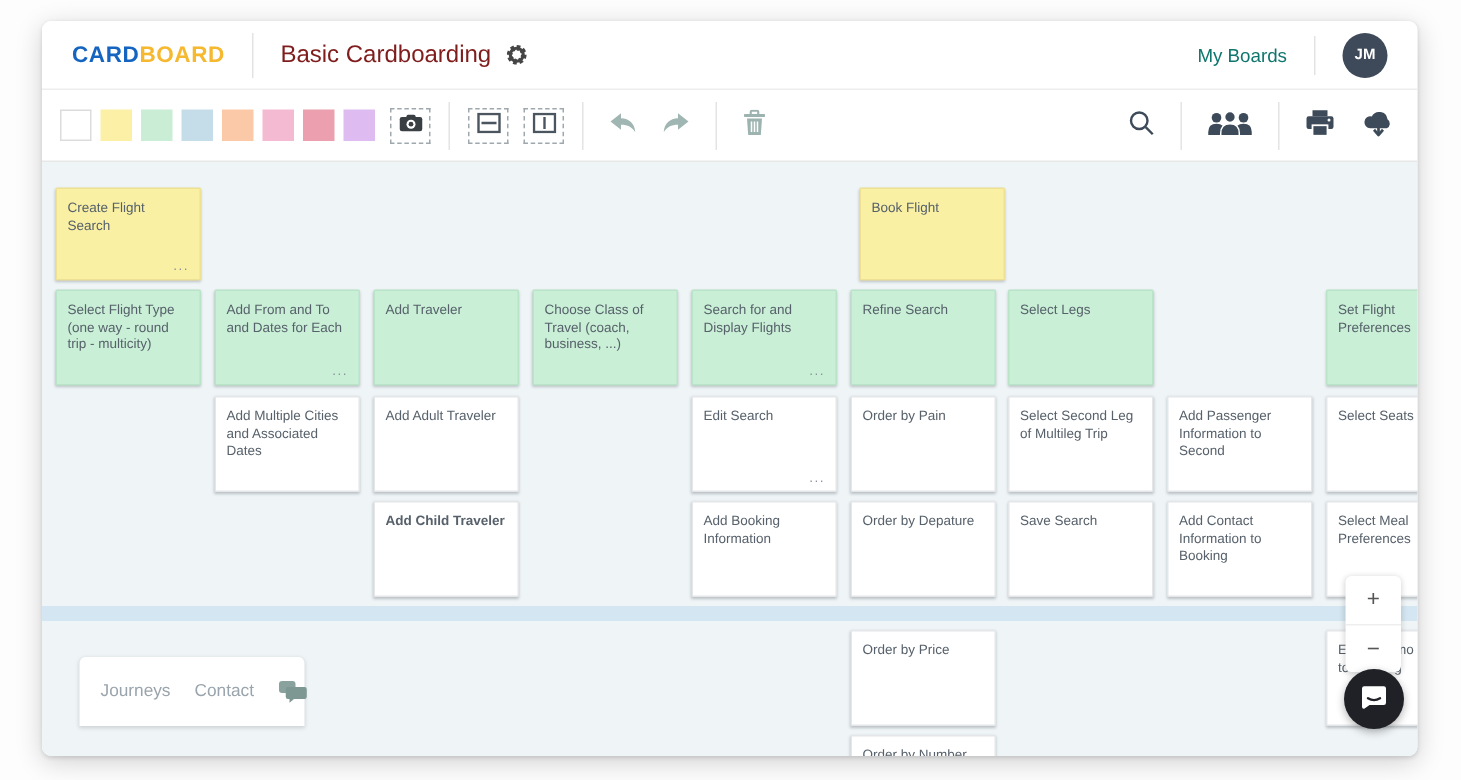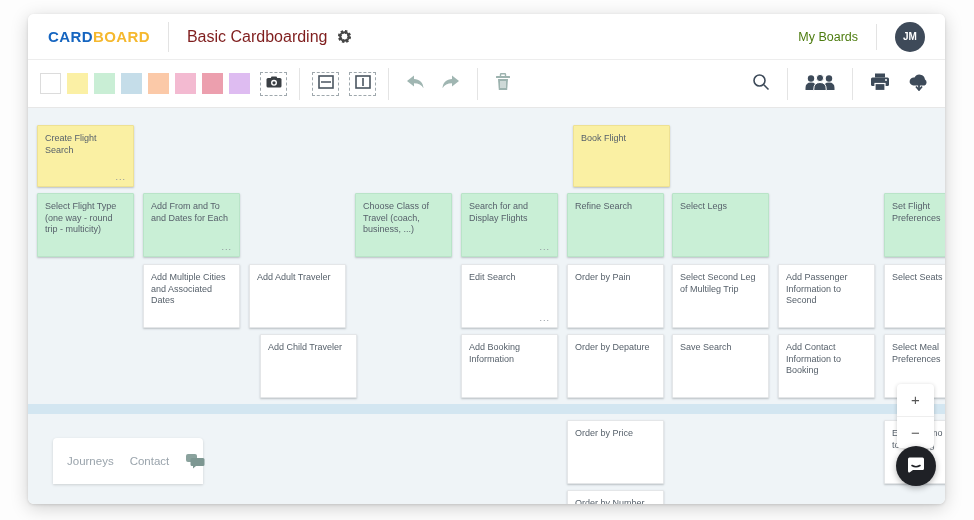--- a/index.html
+++ b/index.html
@@ -13,21 +13,21 @@
   .hdr { height:46px; display:flex; align-items:center; padding:0 20px;
          border-bottom:1px solid #ededed; background:#fff; }
   .logo { font-size:15px; font-weight:bold; letter-spacing:.4px; cursor:pointer; }
   .logo .p1 { color:#1565c0; }
   .logo .p2 { color:#f5b82e; }
   .vsep { width:1px; height:30px; background:#e3e3e3; margin:0 18px; }
   .vsep.short { height:26px; }
   .btitle { font-size:16px; color:#7f1d1d; }
   .gear { margin-left:10px; cursor:pointer; display:flex; }
   .spacer { flex:1; }
-  .myboards { font-size:12.5px; color:#4d7c0f; cursor:pointer; text-decoration:none; }
+  .myboards { font-size:12.5px; color:#0f766e; cursor:pointer; text-decoration:none; }
   .avatar { width:30px; height:30px; border-radius:50%; background:#3e4a59; color:#fff;
             font-size:10px; font-weight:bold; display:flex; align-items:center;
             justify-content:center; cursor:pointer; }
 
   
   .tbar { height:48px; display:flex; align-items:center; padding:0 10px 0 12px;
           border-bottom:1px solid #e7e7e7; background:#fff; }
   .swatches { display:flex; gap:6px; }
   .swatch { width:21px; height:21px; border:1px solid transparent; cursor:pointer; }
   .swatch.white { border-color:#dcdcdc; }
@@ -222,20 +222,23 @@
       <div class="card yellow" style="left: 545px; top: 17px; height: 62px;">
         <span>Book Flight</span>
       </div>
       <div class="card green" style="left: 9px; top: 85px; height: 64px;">
         <span>Select Flight Type (one way - round trip - multicity)</span>
       </div>
       <div class="card green" style="left: 115px; top: 85px; height: 64px;">
         <span>Add From and To and Dates for Each</span>
         <span class="more">...</span>
       </div>
+      <div class="card green" style="left: 221px; top: 85px; height: 64px;">
+        <span>Add Traveler</span>
+      </div>
       <div class="card green" style="left: 327px; top: 85px; height: 64px;">
         <span>Choose Class of Travel (coach, business, ...)</span>
       </div>
       <div class="card green" style="left: 433px; top: 85px; height: 64px;">
         <span>Search for and Display Flights</span>
         <span class="more">...</span>
       </div>
       <div class="card green" style="left: 539px; top: 85px; height: 64px;">
         <span>Refine Search</span>
       </div>
@@ -260,21 +263,21 @@
       </div>
       <div class="card white" style="left: 644px; top: 156px; height: 64px;">
         <span>Select Second Leg of Multileg Trip</span>
       </div>
       <div class="card white" style="left: 750px; top: 156px; height: 64px;">
         <span>Add Passenger Information to Second</span>
       </div>
       <div class="card white" style="left: 856px; top: 156px; height: 64px;">
         <span>Select Seats</span>
       </div>
-      <div class="card white" style="left: 232px; top: 226px; height: 64px;">
+      <div class="card white" style="left: 221px; top: 226px; height: 64px; font-weight: bold;">
         <span>Add Child Traveler</span>
       </div>
       <div class="card white" style="left: 433px; top: 226px; height: 64px;">
         <span>Add Booking Information</span>
       </div>
       <div class="card white" style="left: 539px; top: 226px; height: 64px;">
         <span>Order by Depature</span>
       </div>
       <div class="card white" style="left: 644px; top: 226px; height: 64px;">
         <span>Save Search</span>

